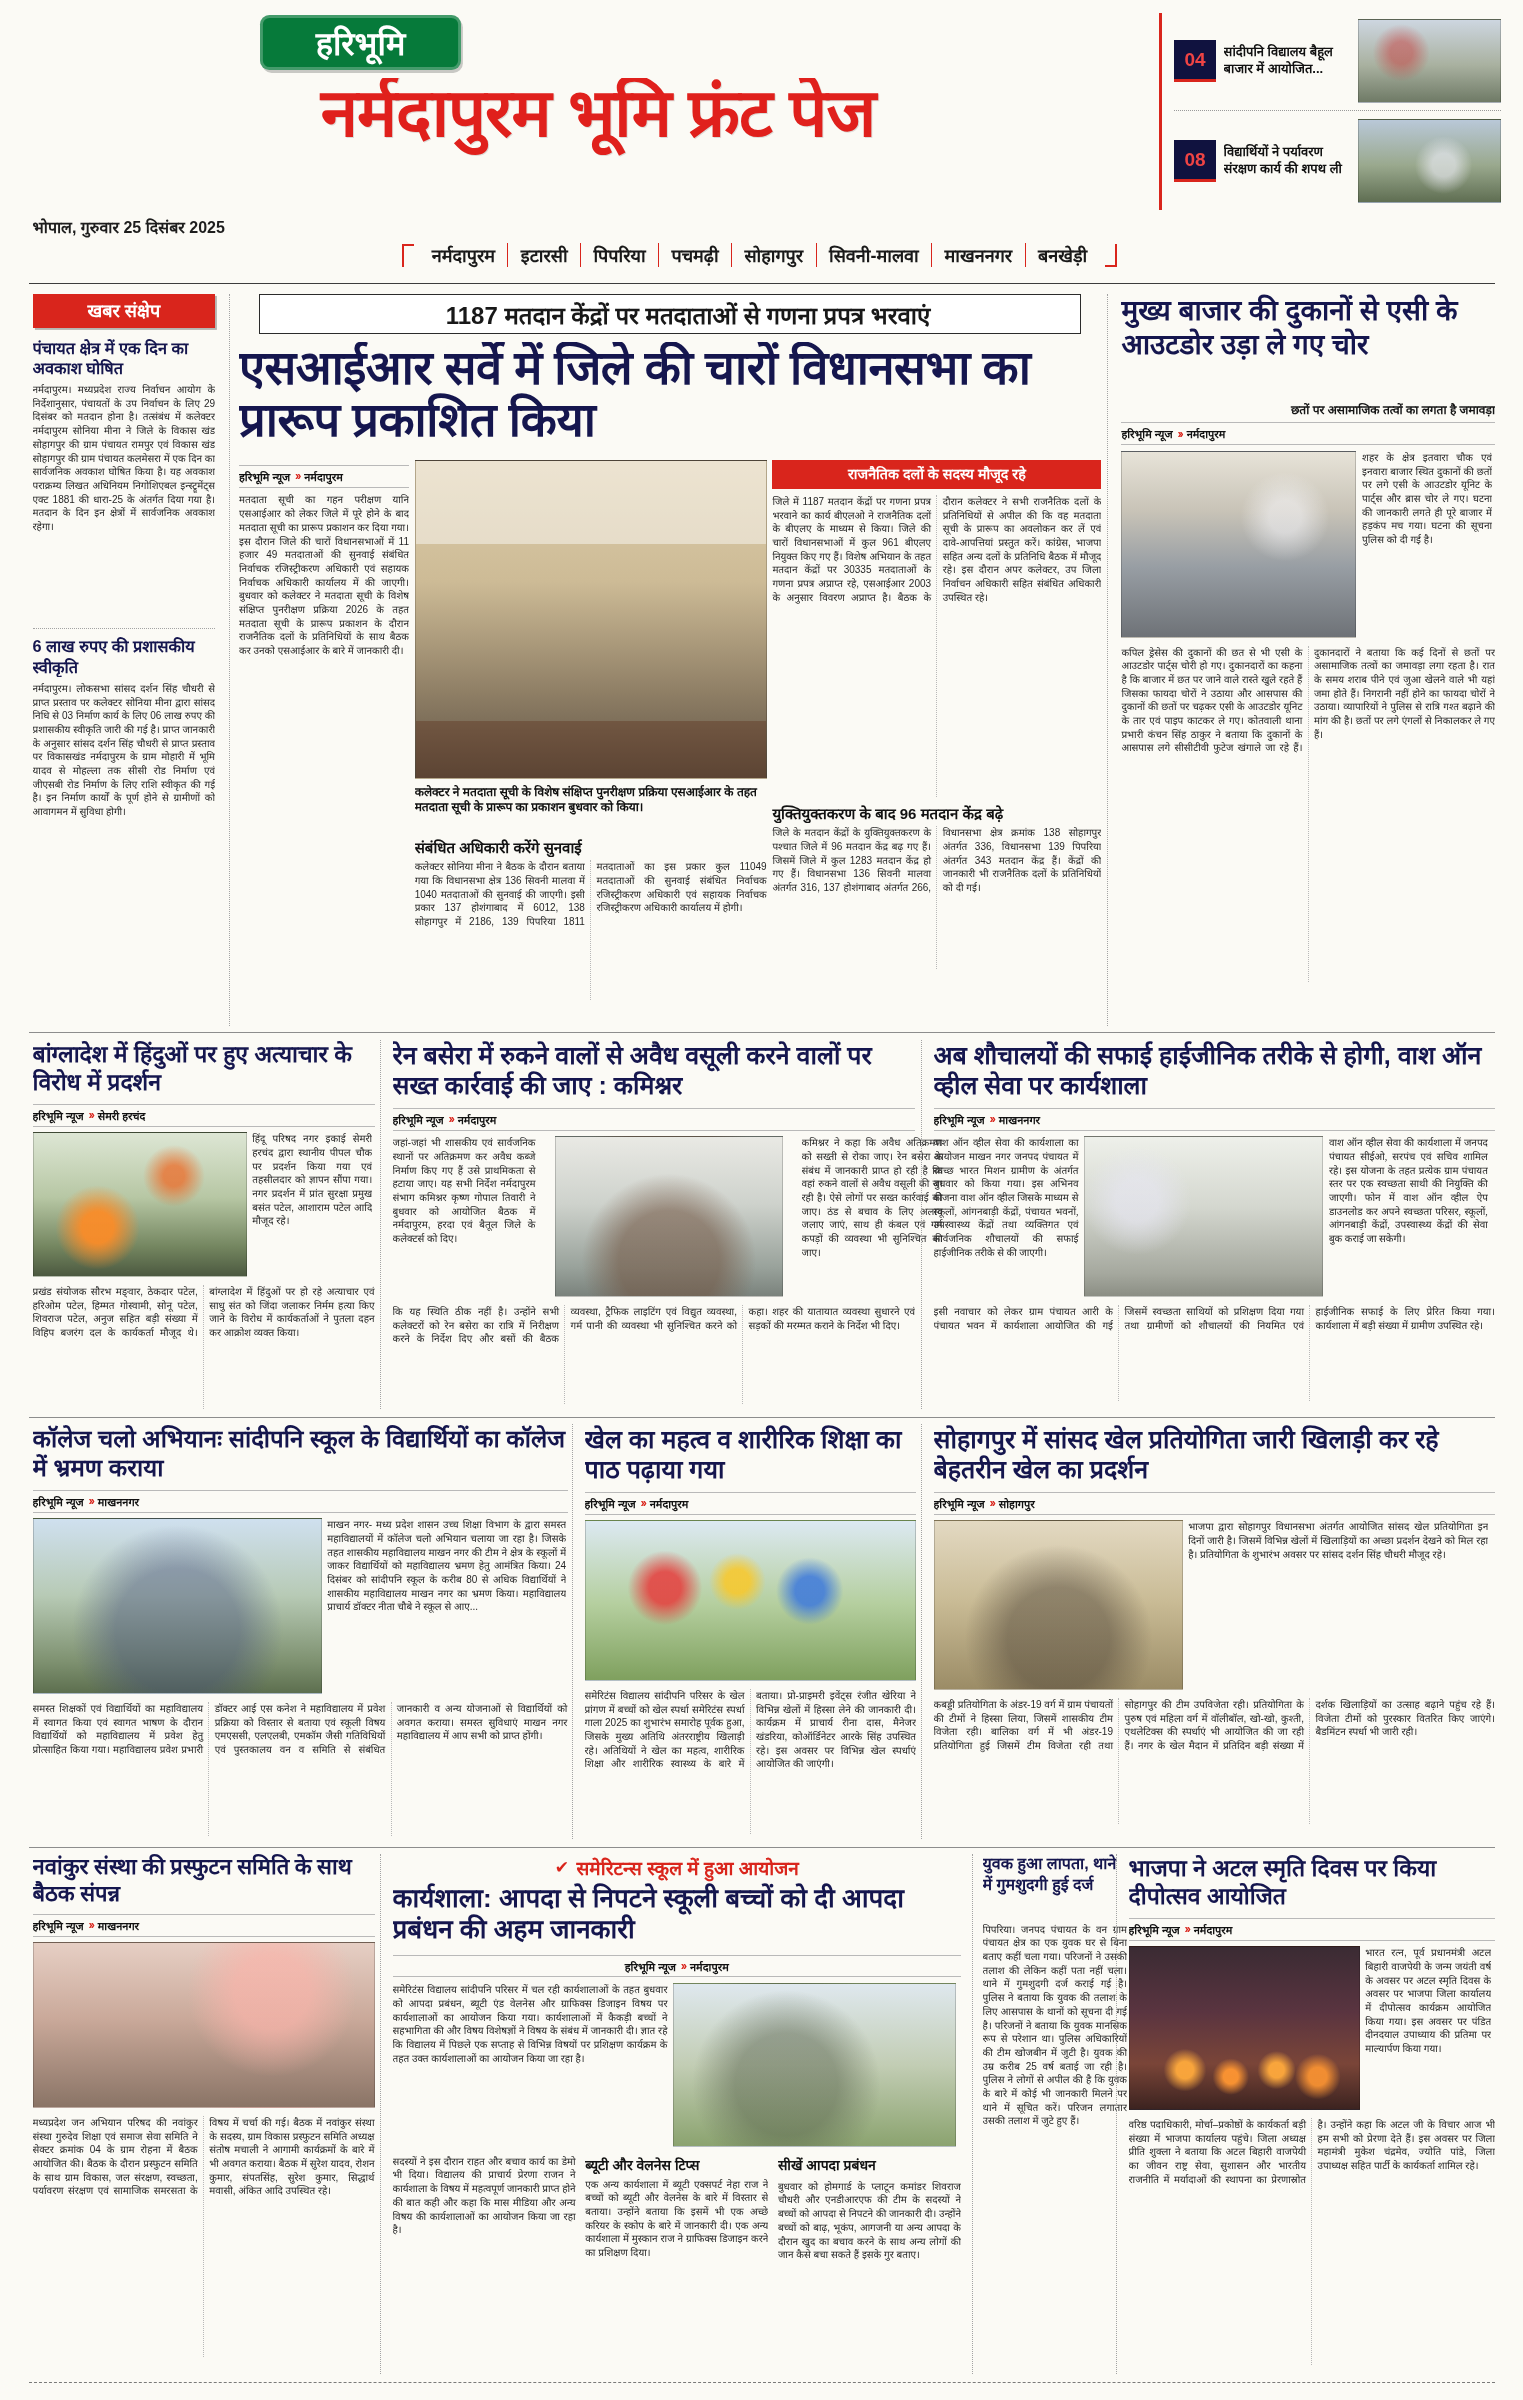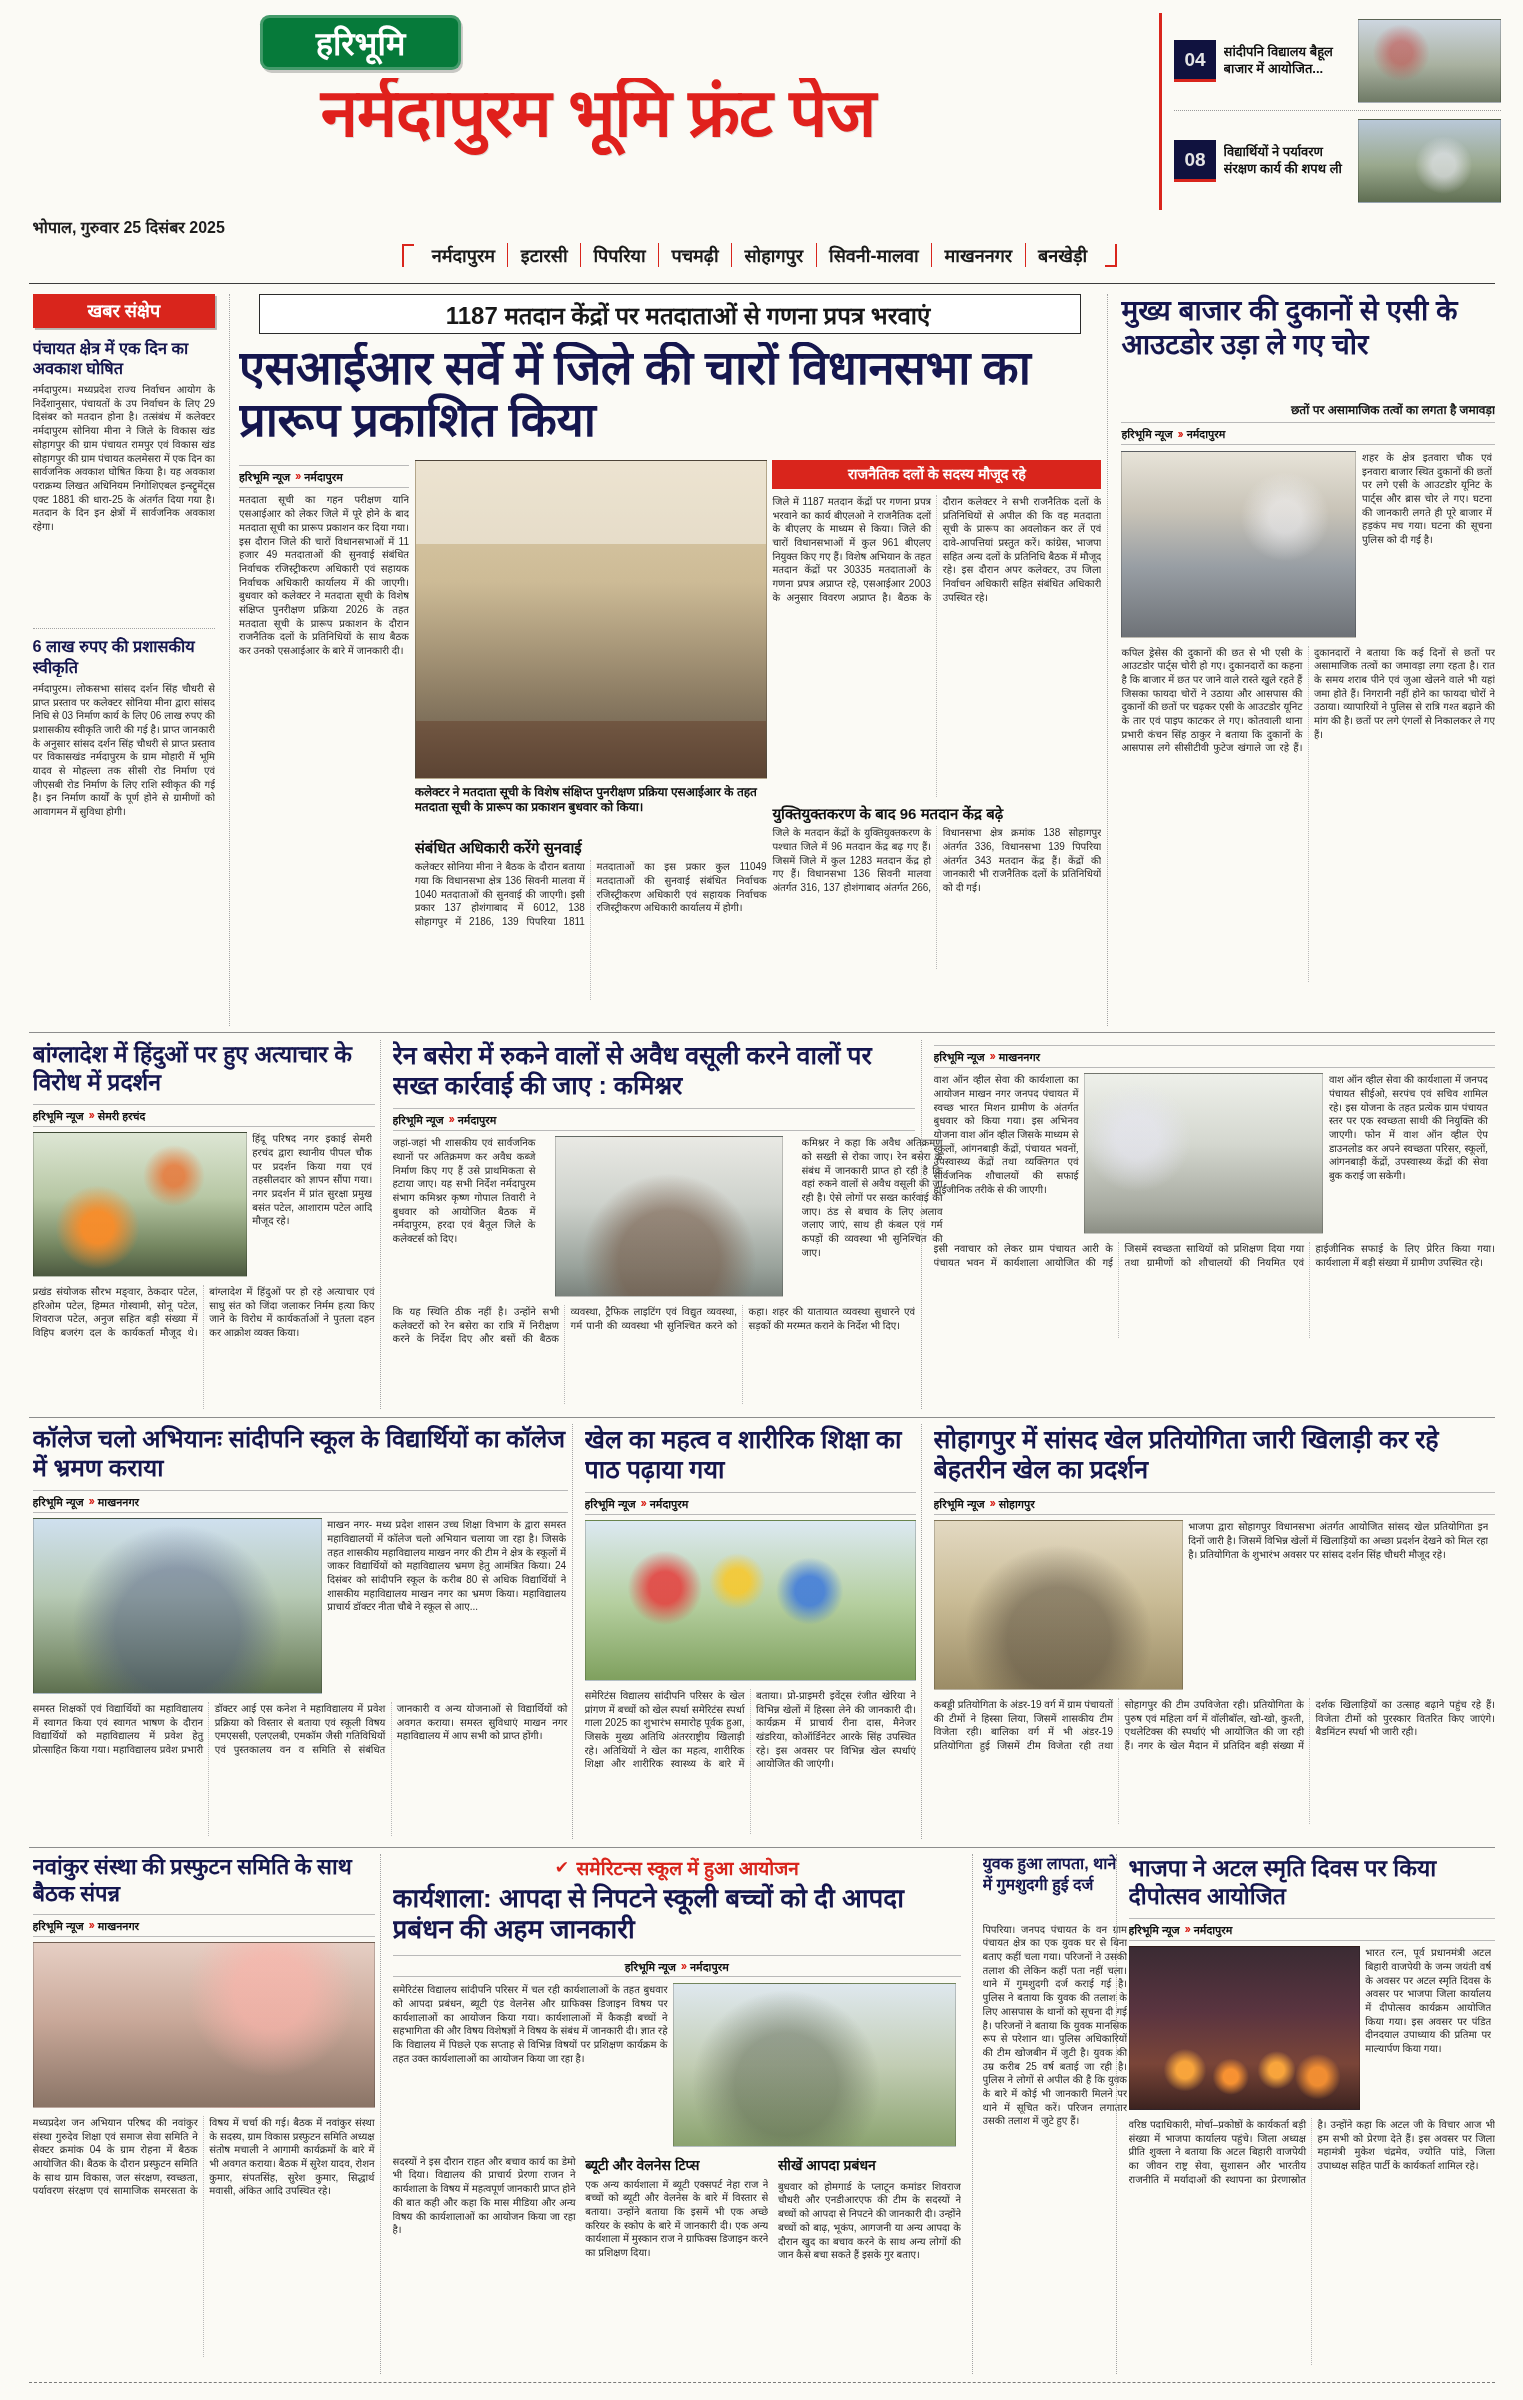--- a/index.html
+++ b/index.html
@@ -36,21 +36,21 @@
           border-radius:9.6px; box-shadow:inset 0 0 0 2.9px rgba(255,255,255,.25), 1.9px 2.9px 0 rgba(0,0,0,.2); }
   .mast-title { color:#e0201c; font-weight:900; font-size:67px; line-height:1.05; text-align:center; letter-spacing:-1px;
                 text-shadow:1px 1px 0 rgba(0,0,0,.12); white-space:nowrap; overflow:hidden; }
   .dateline { font-size:16px; font-weight:bold; color:#1d1d1d; }
   .cities { display:flex; align-items:center; justify-content:center; font-size:18px; font-weight:800; color:#191919; }
   .cities .city { padding:0 12.4px; white-space:nowrap; }
   .cities .city + .city { border-left:1.9px solid #d9251c; }
   .brk { width:11.5px; height:23px; display:inline-block; }
   .brk.l { border-left:2.9px solid #d9251c; border-top:2.9px solid #d9251c; margin-right:5.7px; }
   .brk.r { border-right:2.9px solid #d9251c; border-bottom:2.9px solid #d9251c; margin-left:5.7px; }
-  .badge { width:42px; height:42px; background:#10123f; color:#e5e5e5; font-weight:900; font-size:19px;
+  .badge { width:42px; height:42px; background:#10123f; color:#ef4444; font-weight:900; font-size:19px;
            display:flex; align-items:center; justify-content:center; border-bottom:3.8px solid #d9251c; }
   .promo { display:grid; grid-template-columns:42px 1fr 143px; gap:7.6px; align-items:center; }
   .promo .cap { font-size:13px; font-weight:bold; line-height:1.28; color:#111; overflow:hidden; }
 </style>
 </head>
 <body>
 
 <div class="page">
 
   <div class="abs logo" style="left:260px;top:15.3px;width:201px;height:55px;">
@@ -167,20 +167,21 @@
     </div>
     <div style="display:grid;grid-template-columns:143px 228px 141px;gap:19px;height:161px;">
       <div class="bt" style="height:161px;">जहां-जहां भी शासकीय एवं सार्वजनिक स्थानों पर अतिक्रमण कर अवैध कब्जे निर्माण किए गए हैं उसे प्राथमिकता से हटाया जाए। यह सभी निर्देश नर्मदापुरम संभाग कमिश्नर कृष्ण गोपाल तिवारी ने बुधवार को आयोजित बैठक में नर्मदापुरम, हरदा एवं बैतूल जिले के कलेक्टर्स को दिए।</div>
       <div class="ph" style="height:161px;background:radial-gradient(circle at 50% 78%, rgba(110,80,60,.55) 0 30%, transparent 52%),linear-gradient(180deg,#e9e9e4 0%,#ced2cc 42%,#99a29b 82%,#7a827c 100%);"></div>
       <div class="bt" style="height:161px;">कमिश्नर ने कहा कि अवैध अतिक्रमण को सख्ती से रोका जाए। रेन बसेरा के संबंध में जानकारी प्राप्त हो रही है कि वहां रुकने वालों से अवैध वसूली की जा रही है। ऐसे लोगों पर सख्त कार्रवाई की जाए। ठंड से बचाव के लिए अलाव जलाए जाएं, साथ ही कंबल एवं गर्म कपड़ों की व्यवस्था भी सुनिश्चित की जाए।</div>
     </div>
     <div class="bt cols3" style="height:99px;margin-top:7.6px;">कि यह स्थिति ठीक नहीं है। उन्होंने सभी कलेक्टरों को रेन बसेरा का रात्रि में निरीक्षण करने के निर्देश दिए और बसों की बैठक व्यवस्था, ट्रैफिक लाइटिंग एवं विद्युत व्यवस्था, गर्म पानी की व्यवस्था भी सुनिश्चित करने को कहा। शहर की यातायात व्यवस्था सुधारने एवं सड़कों की मरम्मत कराने के निर्देश भी दिए।</div>
   </div>
 
   <div class="abs" style="left:921px;top:1040px;width:574px;height:369px;border-left:1px dotted #a3a3a3;padding-left:11.5px;">
+    <div class="hd" style="font-size:25px;line-height:1.2;height:63px;">अब शौचालयों की सफाई हाईजीनिक तरीके से होगी, वाश ऑन व्हील सेवा पर कार्यशाला</div>
     <div class="byline">
       <span>हरिभूमि न्यूज</span>
       <span class="arr">››</span>
       <span>माखननगर</span>
     </div>
     <div style="display:grid;grid-template-columns:145px 239px 159px;gap:5.7px;height:161px;font-family:Liberation Serif, serif;">
       <div class="bt" style="height:161px;">वाश ऑन व्हील सेवा की कार्यशाला का आयोजन माखन नगर जनपद पंचायत में स्वच्छ भारत मिशन ग्रामीण के अंतर्गत बुधवार को किया गया। इस अभिनव योजना वाश ऑन व्हील जिसके माध्यम से स्कूलों, आंगनबाड़ी केंद्रों, पंचायत भवनों, उपस्वास्थ्य केंद्रों तथा व्यक्तिगत एवं सार्वजनिक शौचालयों की सफाई हाईजीनिक तरीके से की जाएगी।</div>
       <div class="ph" style="height:161px;background:radial-gradient(circle at 22% 40%, rgba(230,230,240,.7) 0 10%, transparent 26%),linear-gradient(180deg,#eef0ea 0%,#d4d7cf 44%,#a5a89e 86%,#8b8e84 100%);"></div>
       <div class="bt" style="height:161px;">वाश ऑन व्हील सेवा की कार्यशाला में जनपद पंचायत सीईओ, सरपंच एवं सचिव शामिल रहे। इस योजना के तहत प्रत्येक ग्राम पंचायत स्तर पर एक स्वच्छता साथी की नियुक्ति की जाएगी। फोन में वाश ऑन व्हील ऐप डाउनलोड कर अपने स्वच्छता परिसर, स्कूलों, आंगनबाड़ी केंद्रों, उपस्वास्थ्य केंद्रों की सेवा बुक कराई जा सकेगी।</div>
     </div>

